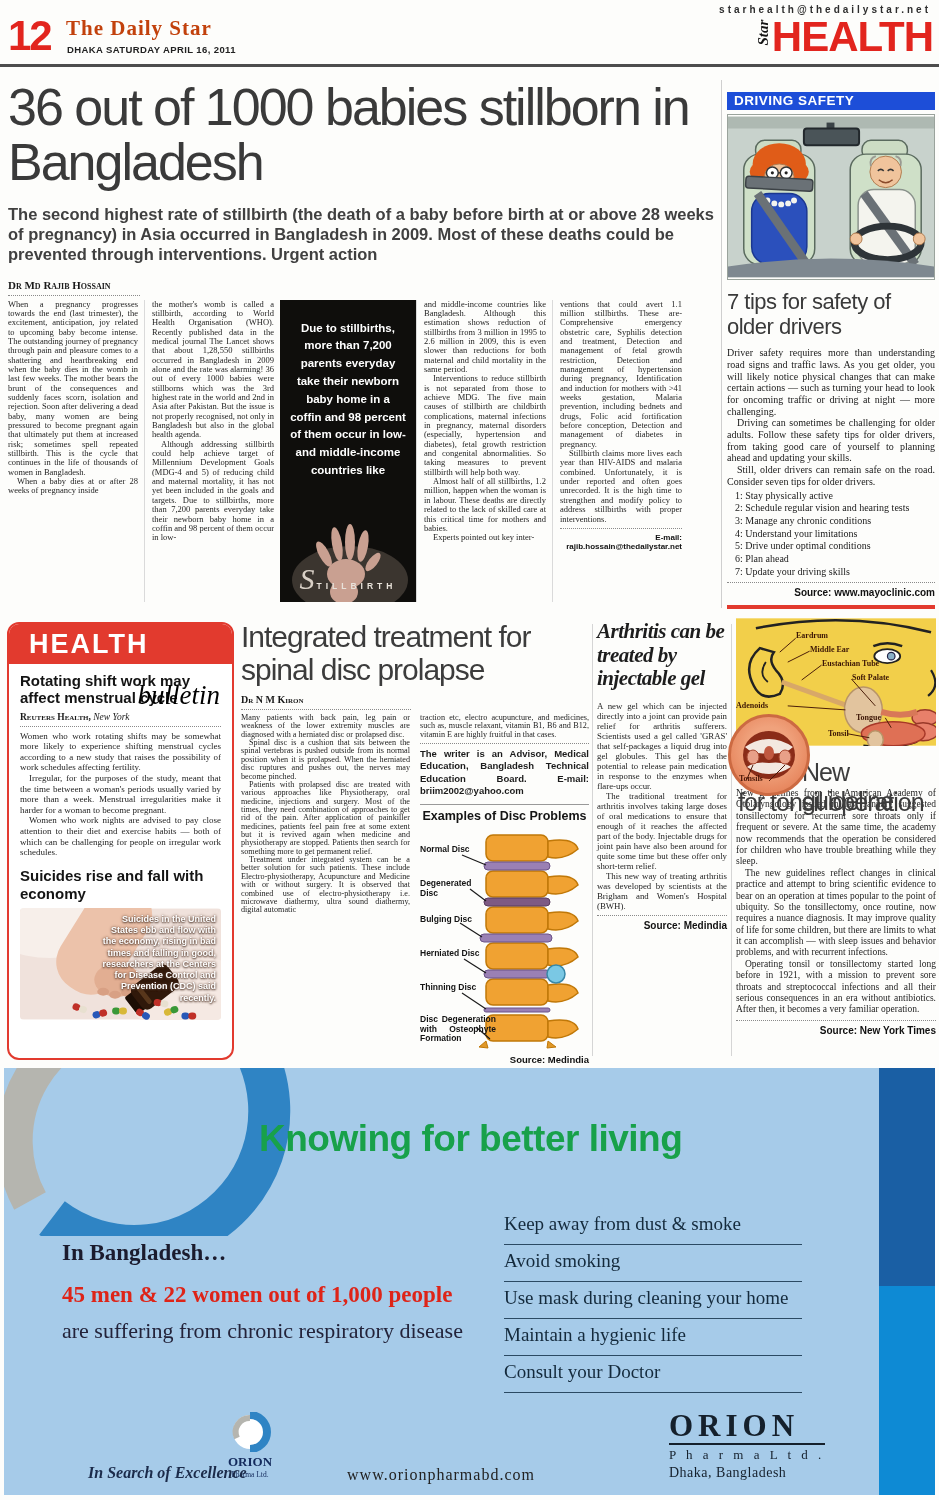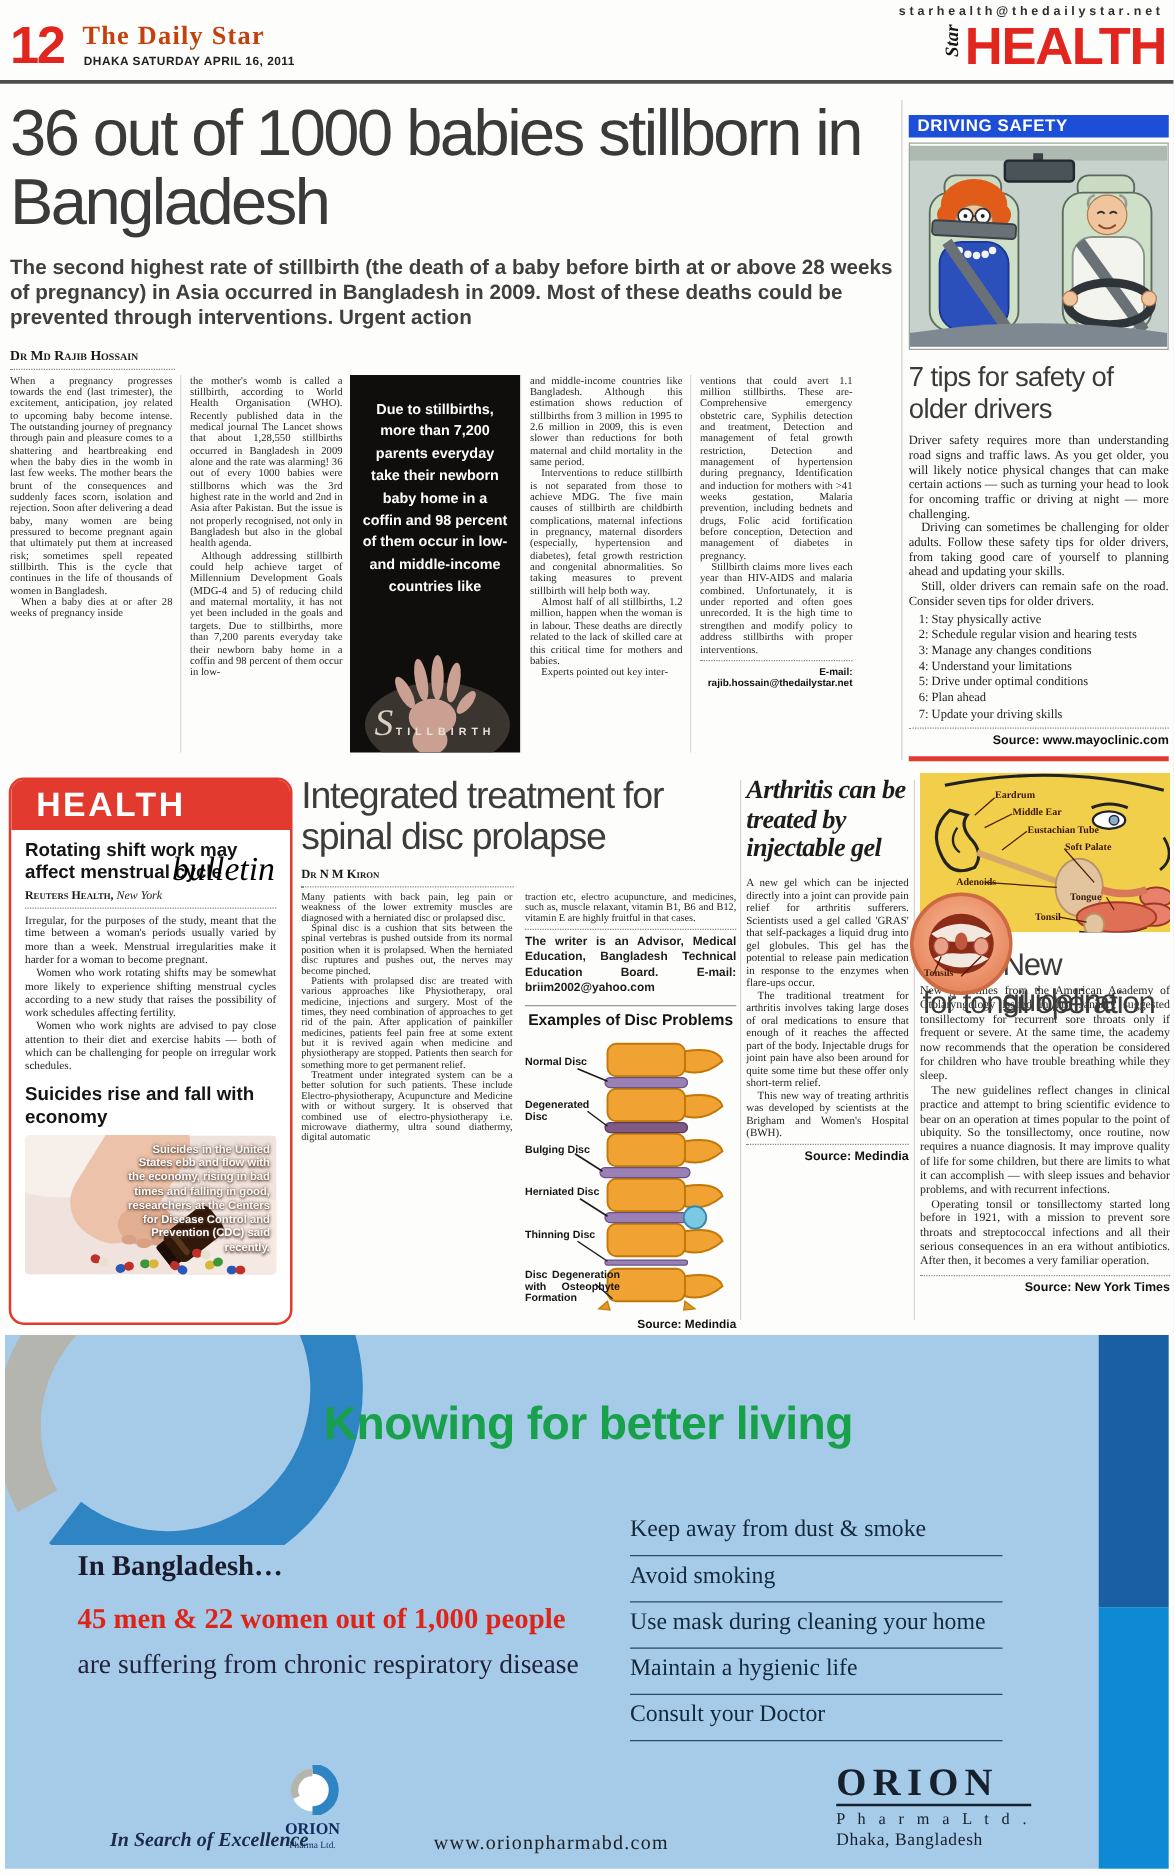--- a/index.html
+++ b/index.html
@@ -237,21 +237,21 @@
     </div>
     <div class="tips-title">7 tips for safety of older drivers</div>
     <div class="tips-body">
       <p>Driver safety requires more than understanding road signs and traffic laws. As you get older, you will likely notice physical changes that can make certain actions — such as turning your head to look for oncoming traffic or driving at night — more challenging.</p>
       <p>Driving can sometimes be challenging for older adults. Follow these safety tips for older drivers, from taking good care of yourself to planning ahead and updating your skills.</p>
       <p>Still, older drivers can remain safe on the road. Consider seven tips for older drivers.</p>
     </div>
     <div class="tips-list">
       <div>1: Stay physically active</div>
       <div>2: Schedule regular vision and hearing tests</div>
-      <div>3: Manage any changes conditions</div>
+      <div>3: Manage any chronic conditions</div>
       <div>4: Understand your limitations</div>
       <div>5: Drive under optimal conditions</div>
       <div>6: Plan ahead</div>
       <div>7: Update your driving skills</div>
     </div>
     <div class="dotted"></div>
     <div class="src-line">Source: www.mayoclinic.com</div>
     <div class="red-rule"></div>
   </div>
 
@@ -261,22 +261,22 @@
       <span class="bul-bulletin">bulletin</span>
     </div>
     <div class="bul-body">
       <div class="bul-title">Rotating shift work may affect menstrual cycle</div>
       <div class="bul-byline">
         <span class="org">Reuters Health,</span>
         <span class="loc">New York</span>
       </div>
       <div class="dotted"></div>
       <div class="bul-text">
+        <p>Women who work rotating shifts may be somewhat more likely to experience shifting menstrual cycles according to a new study that raises the possibility of work schedules affecting fertility.</p>
         <p>Irregular, for the purposes of the study, meant that the time between a woman's periods usually varied by more than a week. Menstrual irregularities make it harder for a woman to become pregnant.</p>
-        <p>Women who work rotating shifts may be somewhat more likely to experience shifting menstrual cycles according to a new study that raises the possibility of work schedules affecting fertility.</p>
         <p>Women who work nights are advised to pay close attention to their diet and exercise habits — both of which can be challenging for people on irregular work schedules.</p>
       </div>
       <div class="bul-title2">Suicides rise and fall with economy</div>
       <div class="pills-art">
         <svg width="203" height="112" viewBox="0 0 205 112">
           <rect width="205" height="112" fill="#f0e2dc"></rect>
           <ellipse cx="30" cy="20" rx="60" ry="30" fill="#f7efea"></ellipse>
           <ellipse cx="180" cy="90" rx="70" ry="40" fill="#f5e9e3"></ellipse>
           <rect x="52" y="-30" width="66" height="120" rx="30" transform="rotate(32 85 30)" fill="#ecc2aa"></rect>
           <ellipse cx="98" cy="72" rx="23" ry="17" fill="#e2ae92"></ellipse>
@@ -431,21 +431,21 @@
           <line x1="116" y1="61" x2="140" y2="88"></line>
           <line x1="52" y1="88" x2="110" y2="92"></line>
           <line x1="150" y1="100" x2="156" y2="110"></line>
           <line x1="112" y1="116" x2="134" y2="120"></line>
         </g>
       </svg>
       <span class="tonsil-label" style="left:60px; top:14px">Eardrum</span>
       <span class="tonsil-label" style="left:74px; top:28px">Middle Ear</span>
       <span class="tonsil-label" style="left:86px; top:42px">Eustachian Tube</span>
       <span class="tonsil-label" style="left:116px; top:56px">Soft Palate</span>
-      <span class="tonsil-label" style="left:29px; top:84px">Adenoids</span>
+      <span class="tonsil-label" style="left:0; top:84px">Adenoids</span>
       <span class="tonsil-label" style="left:120px; top:96px">Tongue</span>
       <span class="tonsil-label" style="left:92px; top:112px">Tonsil</span>
       <div class="tonsil-inset">
         <svg width="76" height="76" viewBox="0 0 76 76">
           <ellipse cx="38" cy="38" rx="26" ry="24" fill="#8a2c18"></ellipse>
           <path d="M14 30 Q38 14 62 30 Q54 38 38 36 Q22 38 14 30 Z" fill="#f3e8e0"></path>
           <path d="M16 50 Q38 64 60 50 Q52 44 38 46 Q24 44 16 50 Z" fill="#f3e8e0"></path>
           <ellipse cx="38" cy="36" rx="5" ry="7" fill="#c05840"></ellipse>
           <ellipse cx="22" cy="40" rx="6" ry="7" fill="#e8a088" stroke="#a84830"></ellipse>
           <ellipse cx="54" cy="40" rx="6" ry="7" fill="#e8a088" stroke="#a84830"></ellipse>

